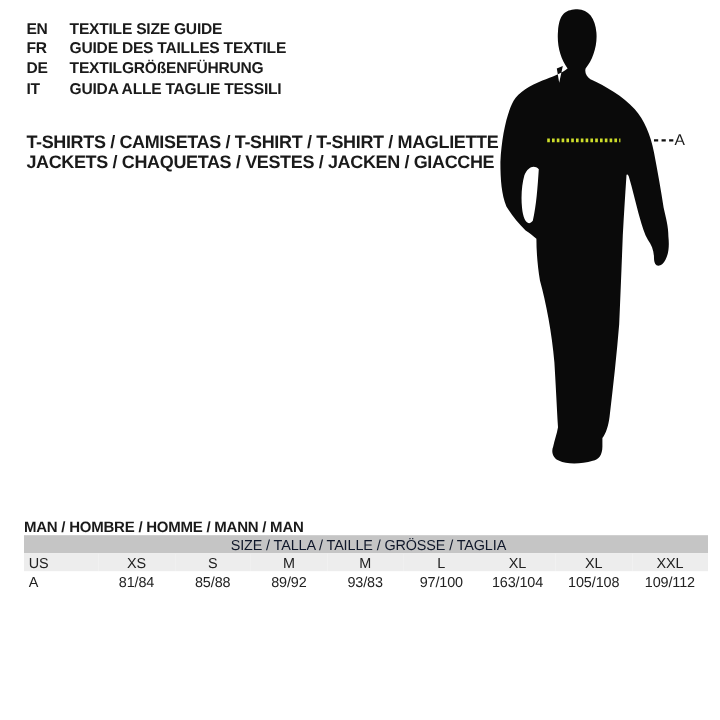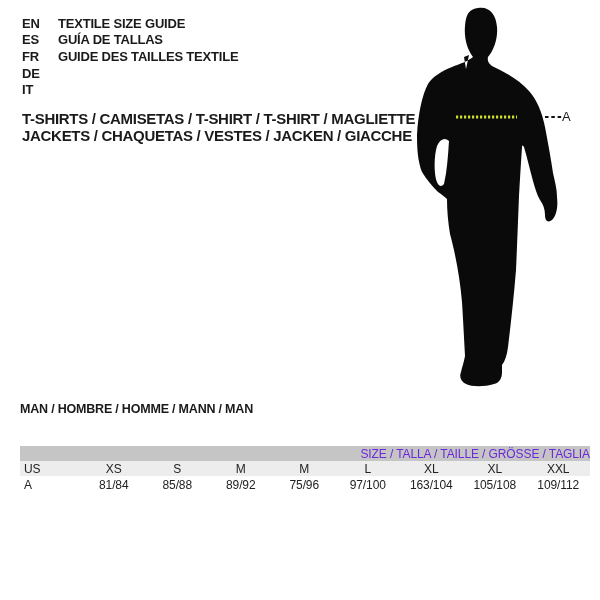--- a/index.html
+++ b/index.html
@@ -10,57 +10,55 @@
   
   .lang-list{position:absolute;left:22px;top:15px;}
   .lang-row{display:flex;height:16.6px;align-items:center;font-size:13px;font-weight:600;letter-spacing:-0.2px;}
   .lang-code{width:36px;flex:0 0 36px;}
   
   .categories{position:absolute;left:22px;top:110px;font-size:15px;font-weight:700;line-height:17px;letter-spacing:-0.3px;}
   
   .figure-svg{position:absolute;left:380px;top:0;width:220px;height:410px;}
   .measure-label{position:absolute;left:562px;top:109px;font-size:13px;font-weight:400;}
   
-  .section-title{position:absolute;left:20px;top:402px;font-size:12.5px;font-weight:700;letter-spacing:-0.2px;}
+  .section-title{position:absolute;left:20px;top:432px;font-size:12.5px;font-weight:700;letter-spacing:-0.2px;}
   
   .size-table{position:absolute;left:20px;top:446px;width:570px;border-collapse:collapse;table-layout:fixed;
     font-size:12px;letter-spacing:-0.1px;color:#222;}
   .size-table th,.size-table td{padding:0;font-weight:400;vertical-align:middle;}
-  .size-table thead th{height:15px;background:var(--header-bg,#c5c5c5);text-align:right;padding-left:4px;color:#6d28d9;}
+  .size-table thead th{height:15px;background:var(--header-bg,#c5c5c5);text-align:center;padding-left:4px;color:#0f172a;}
   .size-table td{text-align:center;height:15px;}
   .size-table td.lbl{text-align:left;padding-left:4px;}
   .size-table tr.r-top td{height:17px;}
   .size-table tr.r-bottom td{height:18px;}
   .size-table tr.stripe td{background:var(--stripe-bg,#ededed);}
   
   .footnote{position:absolute;left:20px;top:549px;font-size:12.5px;font-weight:700;letter-spacing:-0.2px;}
 </style>
 </head>
 <body>
 
 <div class="canvas">
 
   <div class="lang-list">
     <div class="lang-row">
       <span class="lang-code">EN</span>
       <span>TEXTILE SIZE GUIDE</span>
     </div>
     <div class="lang-row">
-      <span class="lang-code">ES</span>
-      <span>GUÍA DE TALLAS</span>
-    </div>
-    <div class="lang-row">
       <span class="lang-code">FR</span>
       <span>GUIDE DES TAILLES TEXTILE</span>
     </div>
     <div class="lang-row">
       <span class="lang-code">DE</span>
+      <span>TEXTILGRÖßENFÜHRUNG</span>
     </div>
     <div class="lang-row">
       <span class="lang-code">IT</span>
+      <span>GUIDA ALLE TAGLIE TESSILI</span>
     </div>
   </div>
 
   <div class="categories">
     <div>T-SHIRTS / CAMISETAS / T-SHIRT / T-SHIRT / MAGLIETTE</div>
     <div>JACKETS / CHAQUETAS / VESTES / JACKEN / GIACCHE</div>
   </div>
 
   <svg class="figure-svg" viewBox="0 0 220 410" xmlns="http://www.w3.org/2000/svg">
     <path fill="#0a0a0a" fill-rule="evenodd" d="
@@ -141,21 +139,21 @@
         <td>L</td>
         <td>XL</td>
         <td>XL</td>
         <td>XXL</td>
       </tr>
       <tr class="r-bottom">
         <td class="lbl">A</td>
         <td>81/84</td>
         <td>85/88</td>
         <td>89/92</td>
-        <td>75/96</td>
+        <td>93/83</td>
         <td>97/100</td>
         <td>163/104</td>
         <td>105/108</td>
         <td>109/112</td>
       </tr>
     </tbody>
   </table>
 
 
 </div>

